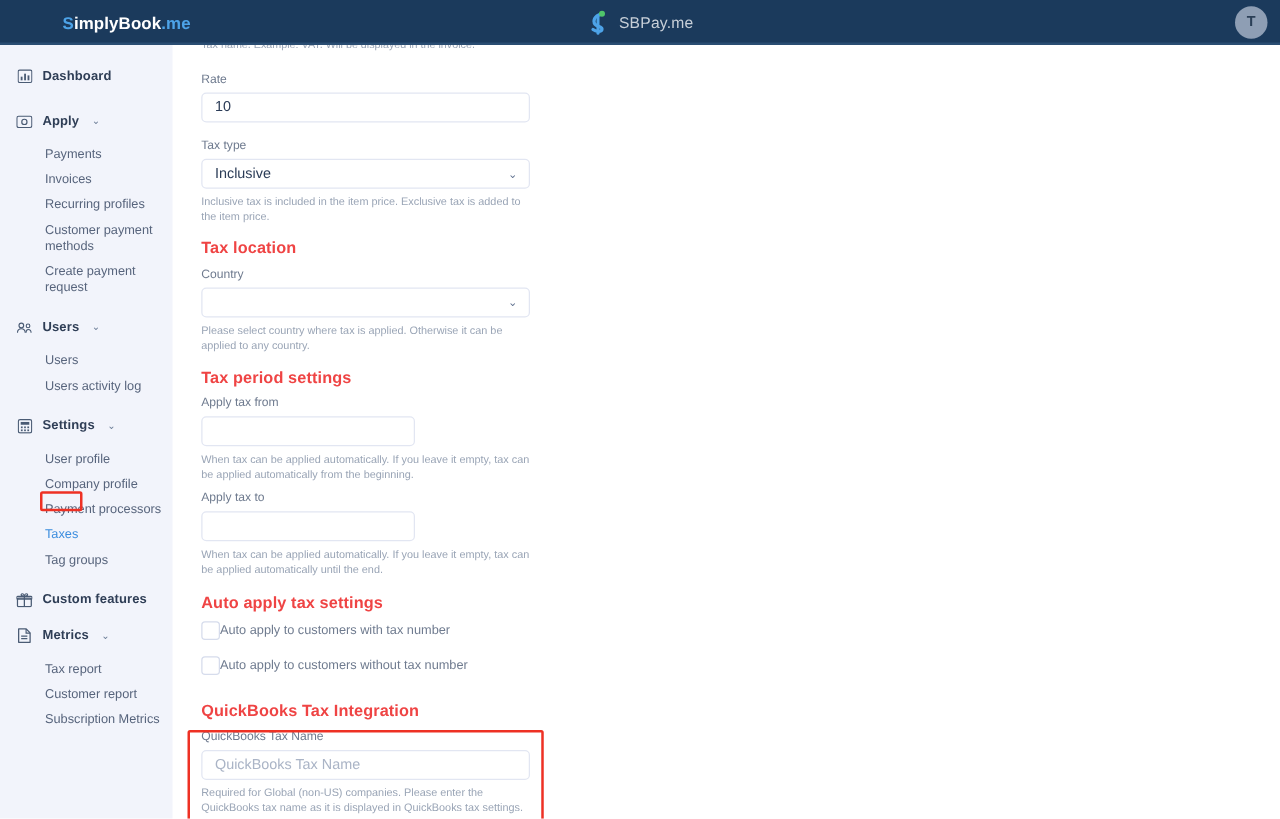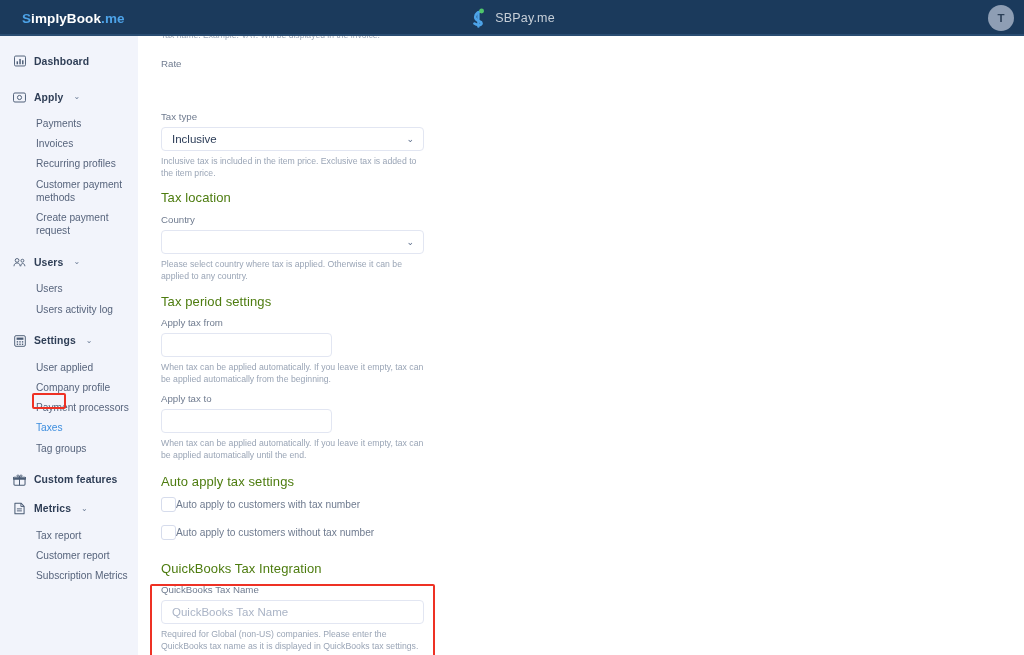--- a/index.html
+++ b/index.html
@@ -22,20 +22,21 @@
     content: ""; position: absolute; left: 0; right: 0; bottom: 0; height: 2px;
     background: #2a4d72;
   }
   .brand-left {
     position: absolute; left: 22px; top: 0; height: 36px;
     display: flex; align-items: center; gap: 0px;
   }
   .sb-logo-text {
     font-size: 13.5px; font-weight: 700; letter-spacing: .1px;
     color: #ffffff;
+    margin-left: 28px;
   }
   .sb-logo-text .s-mark { color: #4da3e8; }
   .sb-logo-text .dot-me { color: #4da3e8; }
 
   .brand-center {
     position: absolute; left: 0; right: 0; top: 0; height: 36px;
     display: flex; align-items: center; justify-content: center; gap: 7px;
     pointer-events: none;
   }
   .sbpay-mark { width: 19px; height: 21px; position: relative; }
@@ -117,21 +118,21 @@
     background: #ffffff; display: flex; align-items: center;
     padding: 0 9px 0 10px; font-size: 11.5px; color: #2b3c57;
     justify-content: space-between;
   }
   .sel .chev { color: #5c6e8c; font-size: 9px; }
   .help {
     font-size: 8.7px; color: #9aa5b6; line-height: 11.5px;
     margin-top: 5px; max-width: 266px;
   }
   .sec-title {
-    font-size: 13px; font-weight: 400; color: #4d7c0f;
+    font-size: 13px; font-weight: 700; color: #ef4444;
     letter-spacing: .1px;
   }
   .chk-row {
     display: flex; align-items: center; gap: 0; cursor: pointer;
   }
   .chk {
     width: 15px; height: 15px; border: 1px solid #d6dcec; border-radius: 3px;
     background: #ffffff; flex: 0 0 15px;
   }
   .chk-label { font-size: 10.2px; color: #6f7b8f; }
@@ -239,21 +240,21 @@
             <rect x="6.2" y="7.2" width="1.6" height="1.6" fill="#4a5b74"></rect>
             <rect x="9.2" y="7.2" width="1.6" height="1.6" fill="#4a5b74"></rect>
             <rect x="3.2" y="10" width="1.6" height="1.6" fill="#4a5b74"></rect>
             <rect x="6.2" y="10" width="1.6" height="1.6" fill="#4a5b74"></rect>
             <rect x="9.2" y="10" width="1.6" height="1.6" fill="#4a5b74"></rect>
           </svg>
         </span>
         <span class="label">Settings</span>
         <span class="caret">⌄</span>
       </div>
-      <a class="nav-sub first">User applied</a>
+      <a class="nav-sub first">User profile</a>
       <a class="nav-sub">Company profile</a>
       <a class="nav-sub">Payment processors</a>
       <a class="nav-sub active">Taxes</a>
       <a class="nav-sub">Tag groups</a>
     </div>
 
     <div class="group-gap"></div>
 
     <div class="nav-group">
       <div class="nav-top">
@@ -292,20 +293,21 @@
     <div class="highlight-box" id="taxes-highlight"></div>
   </div>
 
   <div class="content">
     <div class="content-inner">
 
       <div class="cut-help">Tax name. Example: VAT. Will be displayed in the invoice.</div>
 
       <div class="abs" style="left:21px; top:22px;">
         <span class="fld-label">Rate</span>
+        <div class="inp">10</div>
       </div>
 
       <div class="abs" style="left:21px; top:75px;">
         <span class="fld-label">Tax type</span>
         <div class="sel">
           <span>Inclusive</span>
           <span class="chev">⌄</span>
         </div>
         <div class="help">Inclusive tax is included in the item price. Exclusive tax is added to the item price.</div>
       </div>

